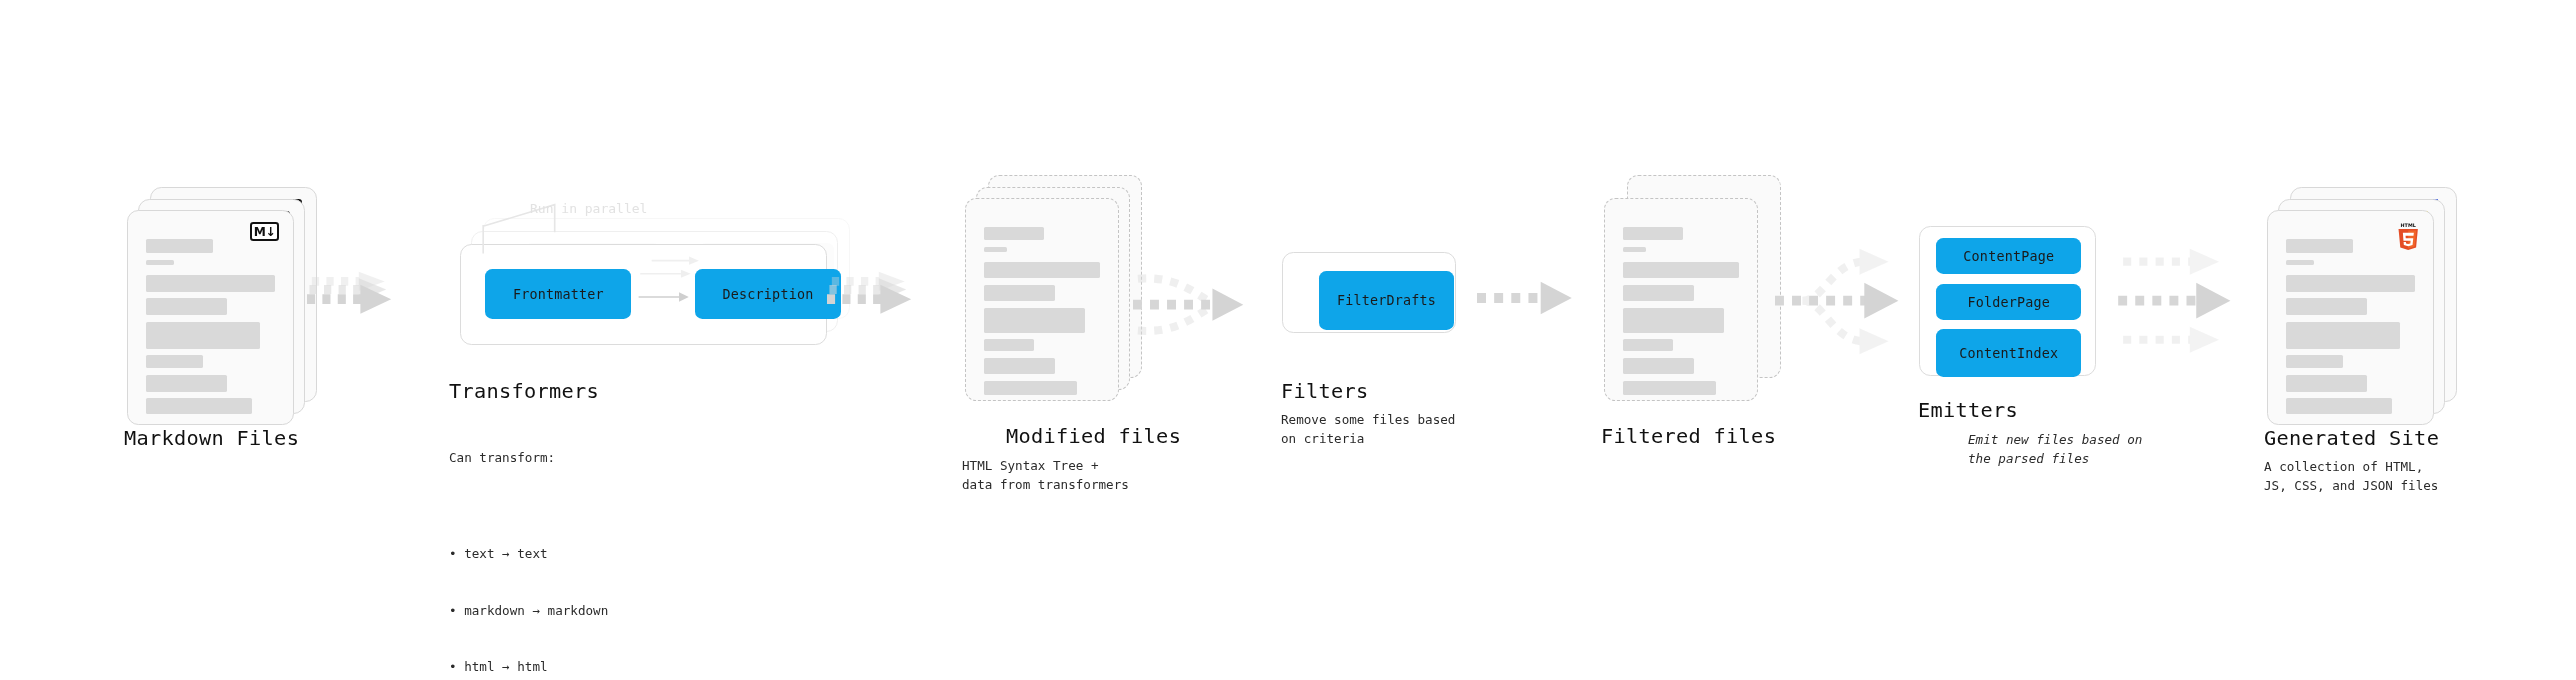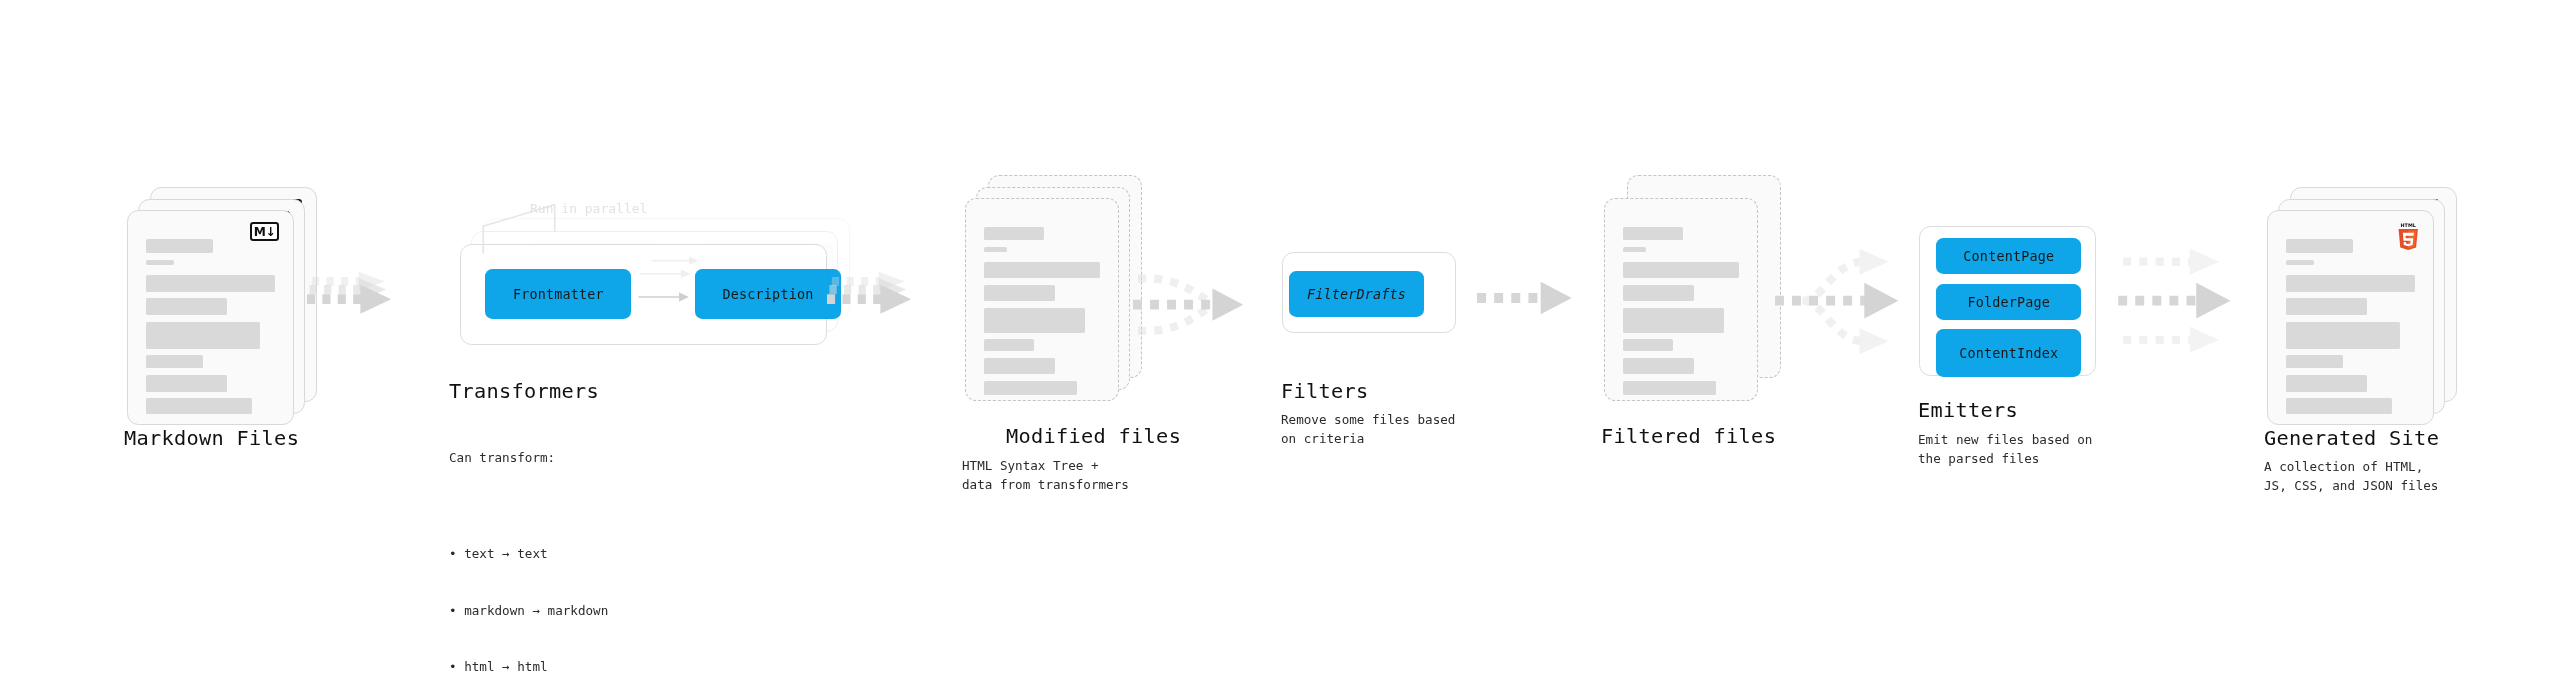--- a/index.html
+++ b/index.html
@@ -278,21 +278,21 @@
   <svg class="arrowsvg" style="left:1133px; top:267px;" width="120" height="85" viewBox="0 0 148 104">
     <g opacity="0.45">
       <path d="M 6 14 C 56 10, 78 34, 98 44" fill="none" stroke="#dcdcdc" stroke-width="10" stroke-dasharray="10 10"></path>
       <path d="M 6 78 C 56 82, 78 58, 98 48" fill="none" stroke="#dcdcdc" stroke-width="10" stroke-dasharray="10 10"></path>
     </g>
     <line x1="0" y1="46" x2="100" y2="46" stroke="#d6d6d6" stroke-width="12" stroke-dasharray="11 10"></line>
     <polygon points="98,26 136,46 98,66" fill="#d4d4d4"></polygon>
   </svg>
 
   <div class="groupbox" style="left:1282px; top:252px; width:174px; height:81px;">
-    <div class="pill" style="position:absolute; left:6px; top:18px; width:135px; height:46px;font-style:italic;">FilterDrafts</div>
+    <div class="pill" style="position:absolute; left:36px; top:18px; width:135px; height:59px;">FilterDrafts</div>
   </div>
 
   <div class="caption-title" style="left:1281px; top:379px;">Filters</div>
   <div class="caption-sub" style="left:1281px; top:411px;">Remove some files based
 on criteria</div>
 
   <svg class="arrowsvg" style="left:1477px; top:280px;" width="98" height="36" viewBox="0 0 120 44">
     <line x1="0" y1="22" x2="80" y2="22" stroke="#d6d6d6" stroke-width="12" stroke-dasharray="11 10"></line>
     <polygon points="78,2 116,22 78,42" fill="#d4d4d4"></polygon>
   </svg>
@@ -328,21 +328,21 @@
     <polygon points="110,60 152,82 110,104" fill="#d4d4d4"></polygon>
   </svg>
 
   <div class="groupbox" style="left:1919px; top:226px; width:177px; height:150px;">
     <div class="pill" style="position:absolute; left:16.3px; top:11.4px; width:145px; height:36px;">ContentPage</div>
     <div class="pill" style="position:absolute; left:16.3px; top:57px; width:145px; height:36px;">FolderPage</div>
     <div class="pill" style="position:absolute; left:16.3px; top:102px; width:145px; height:48px;">ContentIndex</div>
   </div>
 
   <div class="caption-title" style="left:1918px; top:398px;">Emitters</div>
-  <div class="caption-sub" style="left:1918px; top:431px;">Emit new files based on
+  <div class="caption-sub" style="left:1968px; top:431px;font-style:italic;">Emit new files based on
 the parsed files</div>
 
   <svg class="arrowsvg" style="left:2118px; top:234px;" width="137" height="135" viewBox="0 0 168 166">
     <g opacity="0.40">
       <line x1="6" y1="34" x2="92" y2="34" stroke="#dcdcdc" stroke-width="10" stroke-dasharray="10 10"></line>
       <polygon points="88,18 124,34 88,50" fill="#e2e2e2"></polygon>
     </g>
     <g>
       <line x1="0" y1="82" x2="100" y2="82" stroke="#d6d6d6" stroke-width="12" stroke-dasharray="11 10"></line>
       <polygon points="96,60 138,82 96,104" fill="#d4d4d4"></polygon>

